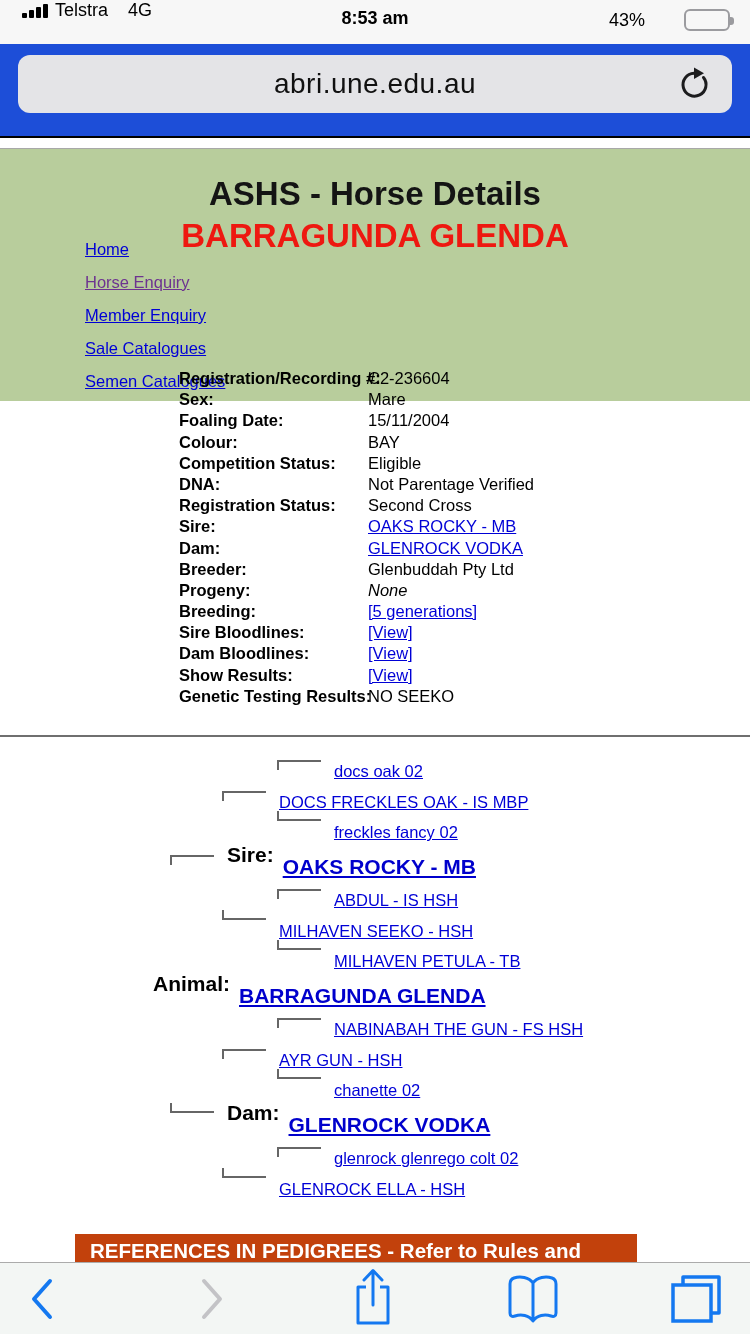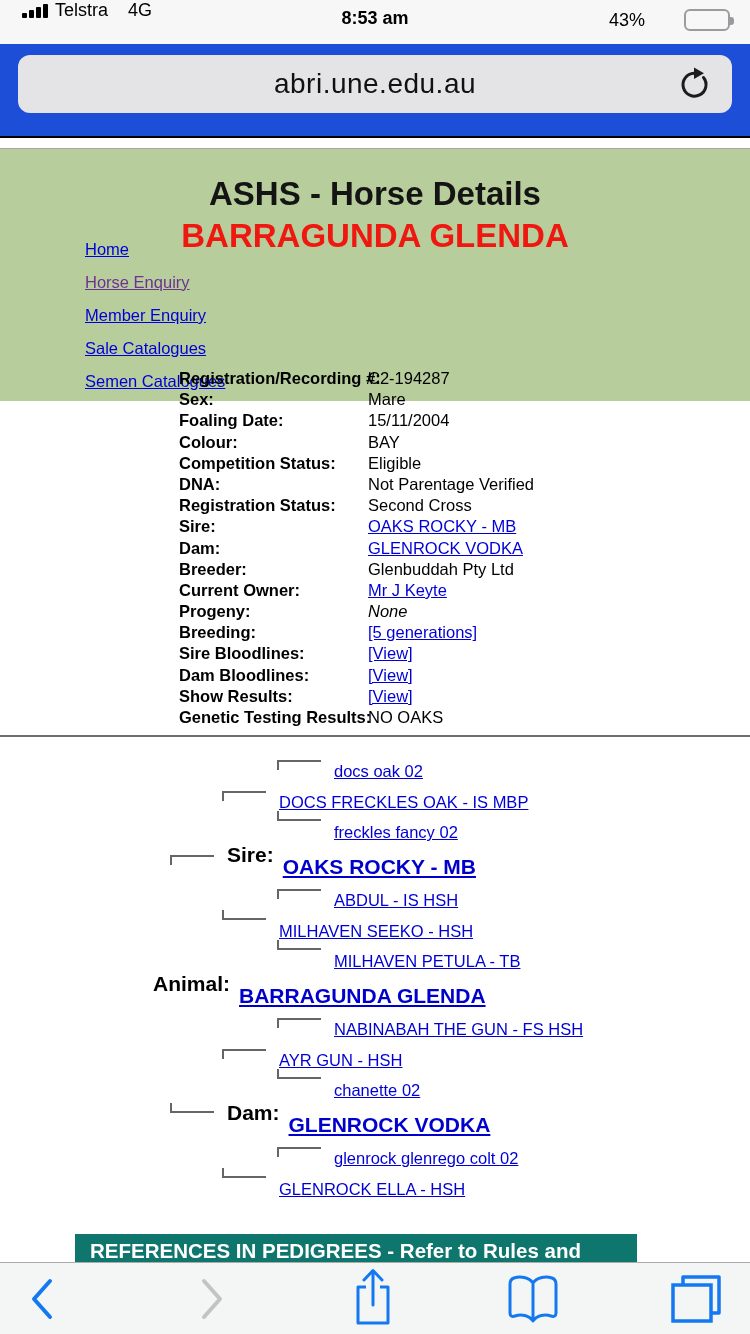--- a/index.html
+++ b/index.html
@@ -145,37 +145,36 @@
     <div class="nav-row">
       <a class="nav-link">Home</a>
       <a class="nav-link visited">Horse Enquiry</a>
       <a class="nav-link">Member Enquiry</a>
       <a class="nav-link">Sale Catalogues</a>
       <a class="nav-link">Semen Catalogues</a>
     </div>
   </div>
 
   <div class="details">
-    <div class="d-row"><span class="d-label">Registration/Recording #:</span><span class="d-value">C2-194287</span></div>
+    <div class="d-row"><span class="d-label">Registration/Recording #:</span><span class="d-value">C2-236604</span></div>
     <div class="d-row"><span class="d-label">Sex:</span><span class="d-value">Mare</span></div>
     <div class="d-row"><span class="d-label">Foaling Date:</span><span class="d-value">15/11/2004</span></div>
     <div class="d-row"><span class="d-label">Colour:</span><span class="d-value">BAY</span></div>
     <div class="d-row"><span class="d-label">Competition Status:</span><span class="d-value">Eligible</span></div>
     <div class="d-row"><span class="d-label">DNA:</span><span class="d-value">Not Parentage Verified</span></div>
     <div class="d-row"><span class="d-label">Registration Status:</span><span class="d-value">Second Cross</span></div>
     <div class="d-row"><span class="d-label">Sire:</span><a class="d-value link">OAKS ROCKY - MB</a></div>
     <div class="d-row"><span class="d-label">Dam:</span><a class="d-value link">GLENROCK VODKA</a></div>
     <div class="d-row"><span class="d-label">Breeder:</span><span class="d-value">Glenbuddah Pty Ltd</span></div>
-    <div class="d-row"><span class="d-label">Current Owner:</span><a class="d-value link">Mr J Keyte</a></div>
     <div class="d-row"><span class="d-label">Progeny:</span><span class="d-value italic">None</span></div>
     <div class="d-row"><span class="d-label">Breeding:</span><a class="d-value link">[5 generations]</a></div>
     <div class="d-row"><span class="d-label">Sire Bloodlines:</span><a class="d-value link">[View]</a></div>
     <div class="d-row"><span class="d-label">Dam Bloodlines:</span><a class="d-value link">[View]</a></div>
     <div class="d-row"><span class="d-label">Show Results:</span><a class="d-value link">[View]</a></div>
-    <div class="d-row"><span class="d-label">Genetic Testing Results:</span><span class="d-value">NO OAKS</span></div>
+    <div class="d-row"><span class="d-label">Genetic Testing Results:</span><span class="d-value">NO SEEKO</span></div>
   </div>
 
   <div class="mid-divider"></div>
 
   <div class="pedigree">
     <div class="ped-row lvl3">
         <span class="glyph top"></span>
         <a class="ped-link">docs oak 02</a>
       </div>
     <div class="ped-row lvl2">
@@ -227,21 +226,21 @@
     <div class="ped-row lvl3">
         <span class="glyph top"></span>
         <a class="ped-link">glenrock glenrego colt 02</a>
       </div>
     <div class="ped-row lvl2">
         <span class="glyph bottom"></span>
         <a class="ped-link">GLENROCK ELLA - HSH</a>
       </div>
   </div>
 
-  <div class="banner" style="background:#0f766e;">
+  <div class="banner" style="background:#c2410c;">
     <span class="banner-text">REFERENCES IN PEDIGREES - Refer to Rules and</span>
   </div>
 
   <div class="toolbar">
     <span class="tb-icon tb-back">
       <svg width="32" height="48" viewBox="0 0 32 48">
           <path d="M24 6 L8 24 L24 42" fill="none" stroke="#1478f0" stroke-width="4" stroke-linecap="round" stroke-linejoin="round"></path>
         </svg>
     </span>
     <span class="tb-icon tb-forward">

